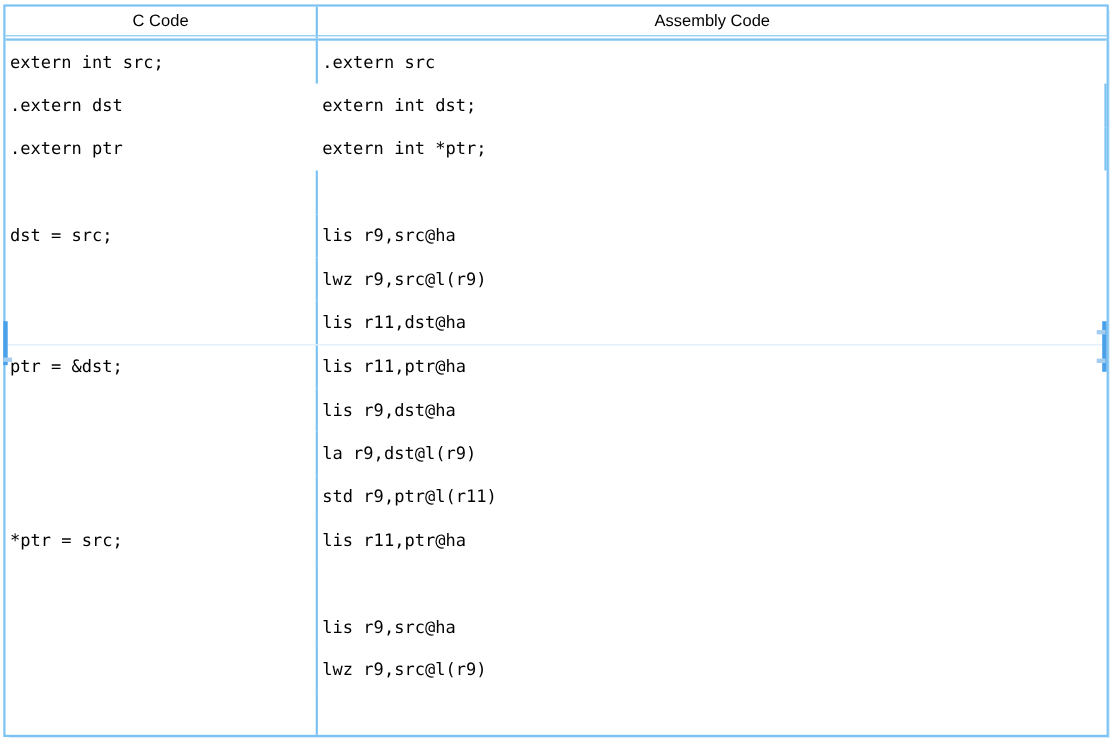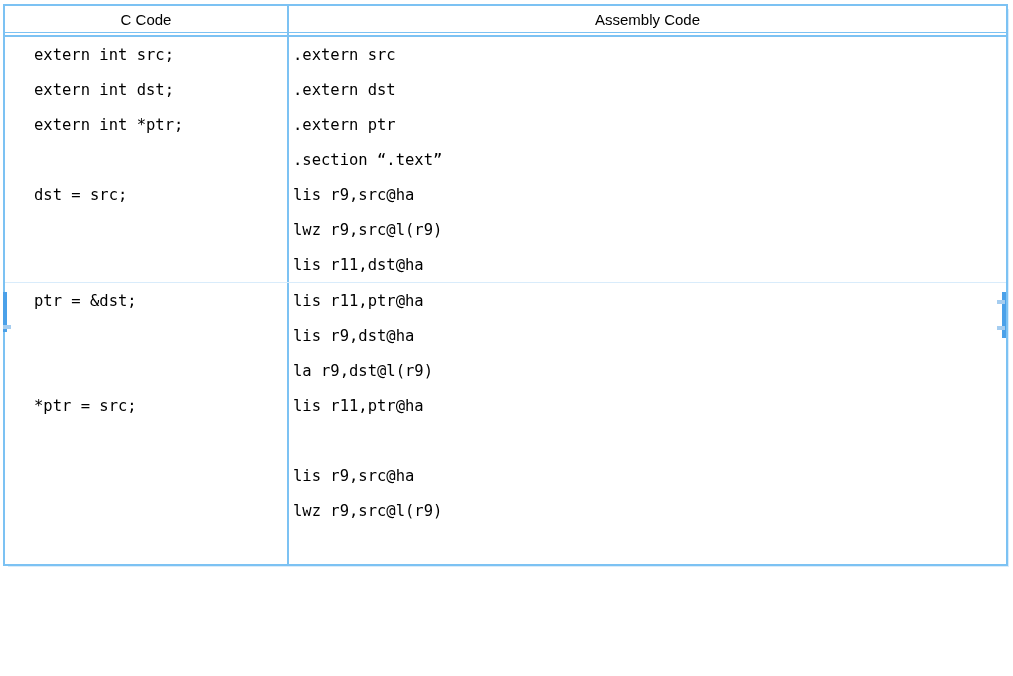--- a/index.html
+++ b/index.html
@@ -19,21 +19,21 @@
     font-family: "Liberation Sans", sans-serif;
     color: var(--text);
     overflow: hidden;
   }
 
   .code-table {
     position: absolute;
     left: 3px;
     top: 4px;
     width: 1005px;
-    height: 562px;
+    height: 666px;
     border: 2px solid var(--border);
     background: #ffffff;
     display: flex;
     flex-direction: column;
     
     box-shadow: 3px 3px 0 -2px var(--border-light);
   }
 
   .table-header {
     display: grid;
@@ -77,21 +77,21 @@
   .row.split { border-top: 1px solid var(--border-light); }
   .cell {
     display: flex;
     align-items: center;
     padding-left: 4px;
     font-family: "DejaVu Sans Mono", "Liberation Mono", monospace;
     font-size: 15.5px;
     white-space: pre;
     overflow: hidden;
   }
-  .cell.c-cell { border-right: 2px solid var(--border); margin-left: 25px; }
+  .cell.c-cell { border-right: 2px solid var(--border); }
 
   .split-marker {
     position: absolute;
     background: var(--marker);
   }
   .split-marker.left  { left: 3px;  top: 292px; width: 4px; height: 40px; }
   .split-marker.right { left: 1002px; top: 292px; width: 4px; height: 46px; }
   .split-notch {
     position: absolute;
     background: var(--marker-light);
@@ -110,30 +110,29 @@
   </div>
   <div class="header-gap">
     <div class="gap-divider"></div>
   </div>
   <div class="table-body">
       <div class="row">
         <div class="cell c-cell">extern int src;</div>
         <div class="cell asm-cell">.extern src</div>
       </div>
       <div class="row">
+        <div class="cell asm-cell">.extern dst</div>
         <div class="cell c-cell">extern int dst;</div>
-        <div class="cell asm-cell">.extern dst</div>
       </div>
       <div class="row">
+        <div class="cell asm-cell">.extern ptr</div>
         <div class="cell c-cell">extern int *ptr;</div>
-        <div class="cell asm-cell">.extern ptr</div>
       </div>
       <div class="row">
         <div class="cell c-cell"></div>
-        <div class="cell asm-cell">.section “.text”</div>
       </div>
       <div class="row">
         <div class="cell c-cell">dst = src;</div>
         <div class="cell asm-cell">lis r9,src@ha</div>
       </div>
       <div class="row">
         <div class="cell c-cell"></div>
         <div class="cell asm-cell">lwz r9,src@l(r9)</div>
       </div>
       <div class="row">
@@ -144,20 +143,24 @@
         <div class="cell c-cell">ptr = &amp;dst;</div>
         <div class="cell asm-cell">lis r11,ptr@ha</div>
       </div>
       <div class="row">
         <div class="cell c-cell"></div>
         <div class="cell asm-cell">lis r9,dst@ha</div>
       </div>
       <div class="row">
         <div class="cell c-cell"></div>
         <div class="cell asm-cell">la r9,dst@l(r9)</div>
+      </div>
+      <div class="row">
+        <div class="cell c-cell"></div>
+        <div class="cell asm-cell">std r9,ptr@l(r11)</div>
       </div>
       <div class="row">
         <div class="cell c-cell">*ptr = src;</div>
         <div class="cell asm-cell">lis r11,ptr@ha</div>
       </div>
       <div class="row">
         <div class="cell c-cell"></div>
       </div>
       <div class="row">
         <div class="cell c-cell"></div>

